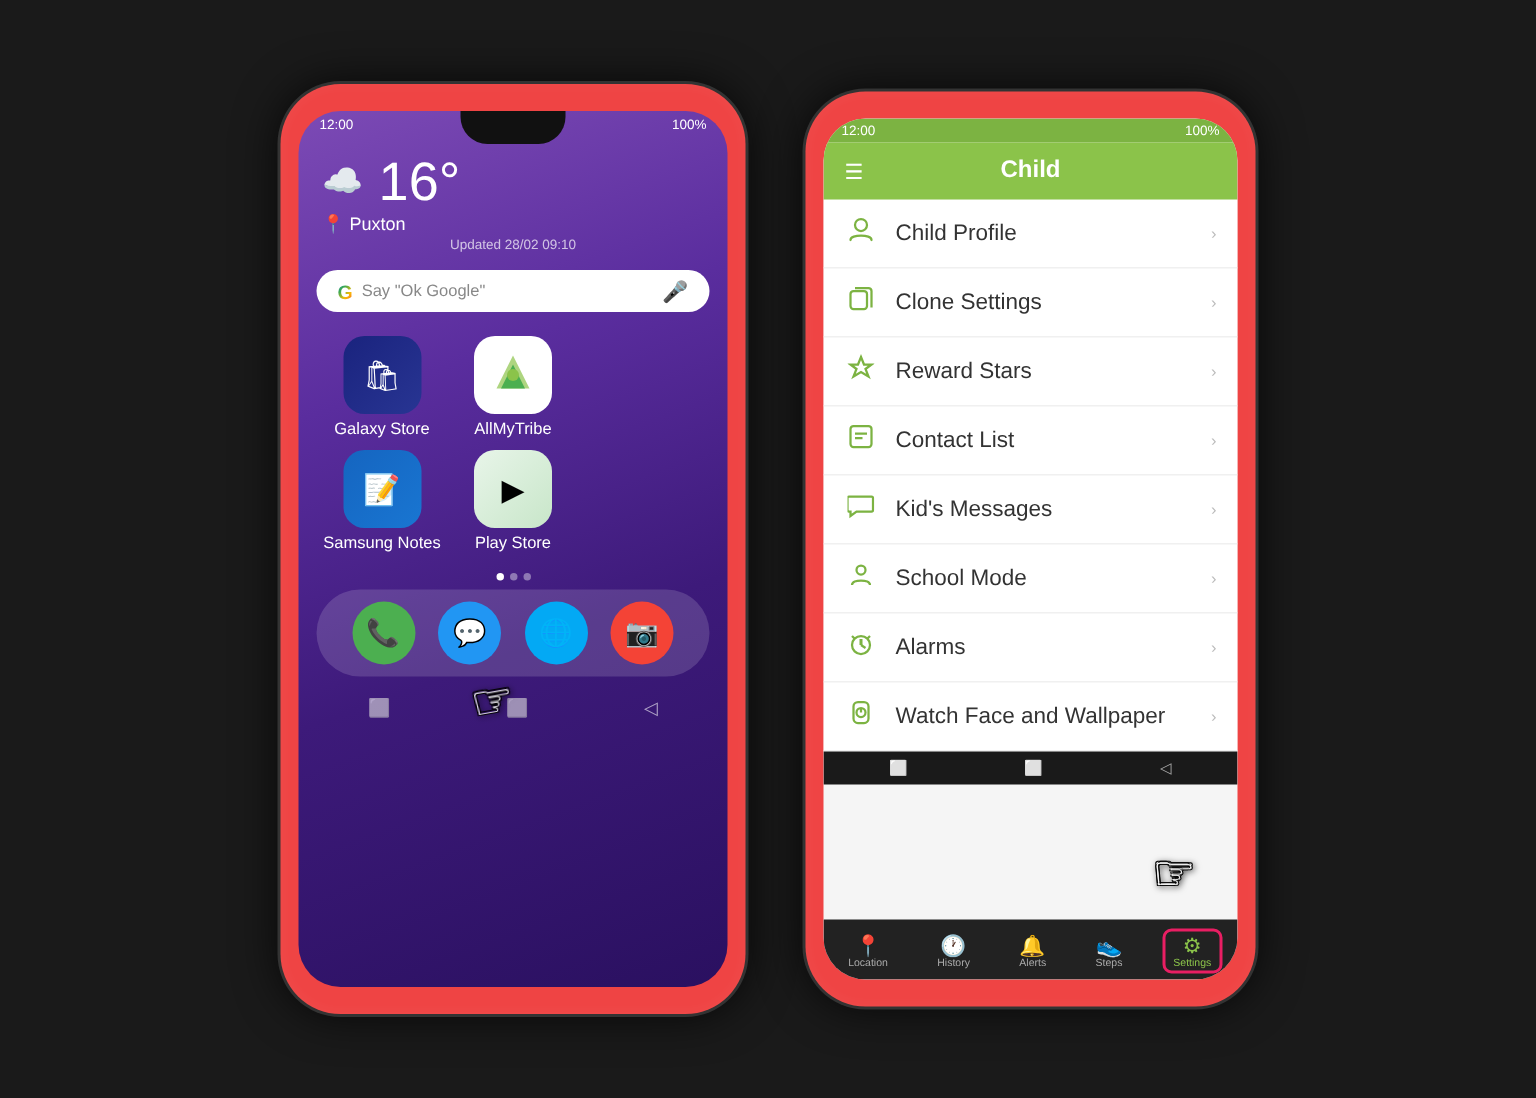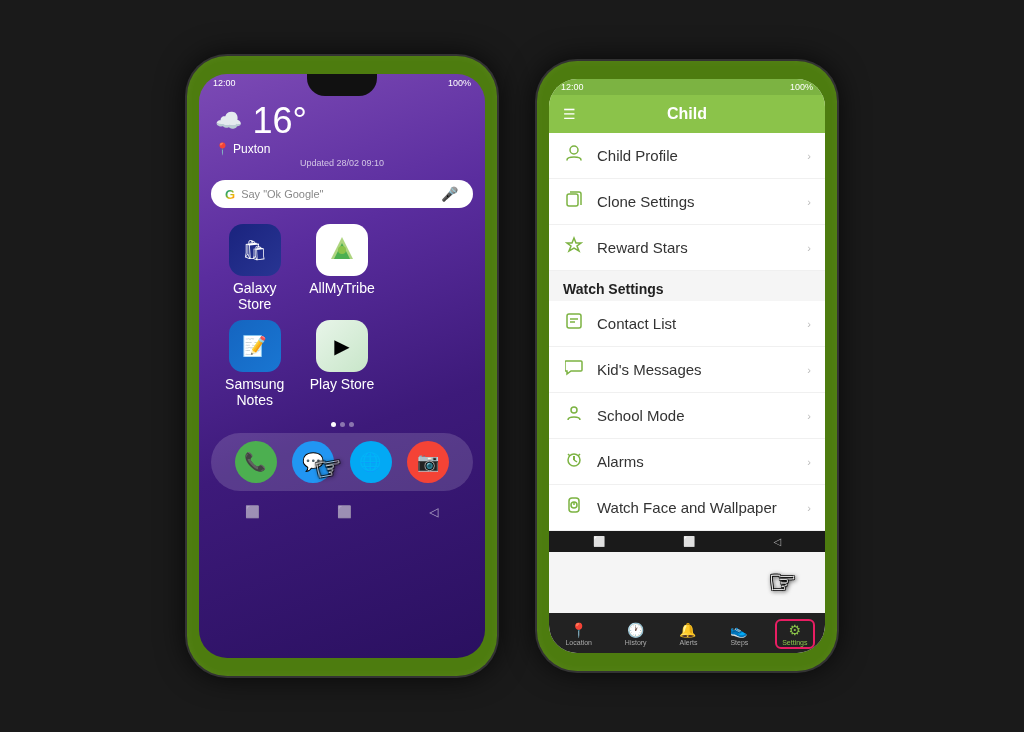--- a/index.html
+++ b/index.html
@@ -12,21 +12,21 @@
       justify-content: center;
       gap: 40px;
       font-family: 'Arial', sans-serif;
       overflow: hidden;
     }
 
     
     .phone-shell {
       position: relative;
       border-radius: 40px;
-      background: #4d7c0f;
+      background: #ef4444;
       box-shadow: 0 0 0 2px #333, 0 0 30px rgba(0,0,0,0.8), inset 0 0 10px rgba(255,255,255,0.05);
     }
 
     
     .phone1 {
       width: 310px;
       height: 620px;
     }
     .phone1 .screen {
       position: absolute;
@@ -92,21 +92,21 @@
       gap: 4px;
     }
     .app-icon-img {
       width: 52px; height: 52px;
       border-radius: 14px;
       display: flex;
       align-items: center;
       justify-content: center;
       font-size: 22px;
     }
-    .app-icon-label { font-size: 14px; color: white; text-align: center; }
+    .app-icon-label { font-size: 11px; color: white; text-align: center; }
     .allmytribe-icon {
       background: white;
       border-radius: 14px;
       width: 52px; height: 52px;
       display: flex; align-items: center; justify-content: center;
       font-size: 22px;
     }
     .galaxy-store-bg { background: linear-gradient(135deg, #1a237e, #283593); }
     .samsung-notes-bg { background: linear-gradient(135deg, #1565c0, #1976d2); }
     .play-store-bg { background: linear-gradient(135deg, #1565c0, #00897b); }
@@ -376,23 +376,20 @@
       <div class="menu-item">
         <span class="menu-item-icon">
           <svg width="18" height="18" viewBox="0 0 18 18" fill="none" stroke="#7cb342" stroke-width="1.5">
             <polygon points="9,2 11,7 16,7 12,10 14,15 9,12 4,15 6,10 2,7 7,7"></polygon>
           </svg>
         </span>
         <span class="menu-item-text">Reward Stars</span>
         <span class="menu-item-arrow">›</span>
       </div>
 
-      <div class="section-header">
-        <span>Watch Settings</span>
-      </div>
 
       <div class="menu-item">
         <span class="menu-item-icon">
           <svg width="18" height="18" viewBox="0 0 18 18" fill="none" stroke="#7cb342" stroke-width="1.5">
             <rect x="2" y="2" width="14" height="14" rx="2"></rect>
             <line x1="5" y1="7" x2="13" y2="7"></line>
             <line x1="5" y1="10" x2="10" y2="10"></line>
           </svg>
         </span>
         <span class="menu-item-text">Contact List</span>

